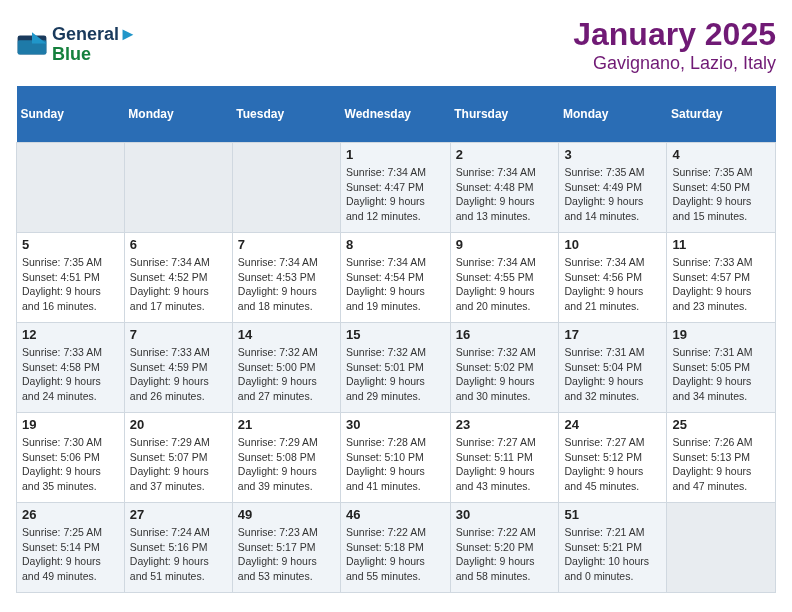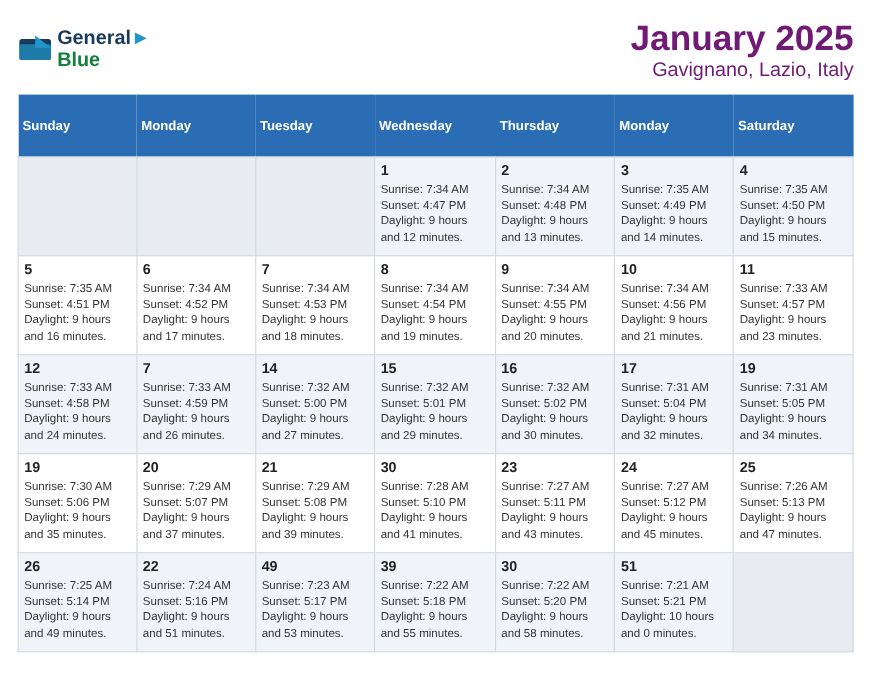--- a/index.html
+++ b/index.html
@@ -234,29 +234,29 @@
           <span class="day-number">25</span>
           <div class="day-info">Sunrise: 7:26 AM<br>Sunset: 5:13 PM<br>Daylight: 9 hours and 47 minutes.</div>
         </td>
       </tr>
       <tr>
         <td>
           <span class="day-number">26</span>
           <div class="day-info">Sunrise: 7:25 AM<br>Sunset: 5:14 PM<br>Daylight: 9 hours and 49 minutes.</div>
         </td>
         <td>
-          <span class="day-number">22</span>
+          <span class="day-number">27</span>
           <div class="day-info">Sunrise: 7:24 AM<br>Sunset: 5:16 PM<br>Daylight: 9 hours and 51 minutes.</div>
         </td>
         <td>
           <span class="day-number">49</span>
           <div class="day-info">Sunrise: 7:23 AM<br>Sunset: 5:17 PM<br>Daylight: 9 hours and 53 minutes.</div>
         </td>
         <td>
-          <span class="day-number">39</span>
+          <span class="day-number">46</span>
           <div class="day-info">Sunrise: 7:22 AM<br>Sunset: 5:18 PM<br>Daylight: 9 hours and 55 minutes.</div>
         </td>
         <td>
           <span class="day-number">30</span>
           <div class="day-info">Sunrise: 7:22 AM<br>Sunset: 5:20 PM<br>Daylight: 9 hours and 58 minutes.</div>
         </td>
         <td>
           <span class="day-number">51</span>
           <div class="day-info">Sunrise: 7:21 AM<br>Sunset: 5:21 PM<br>Daylight: 10 hours and 0 minutes.</div>
         </td>

